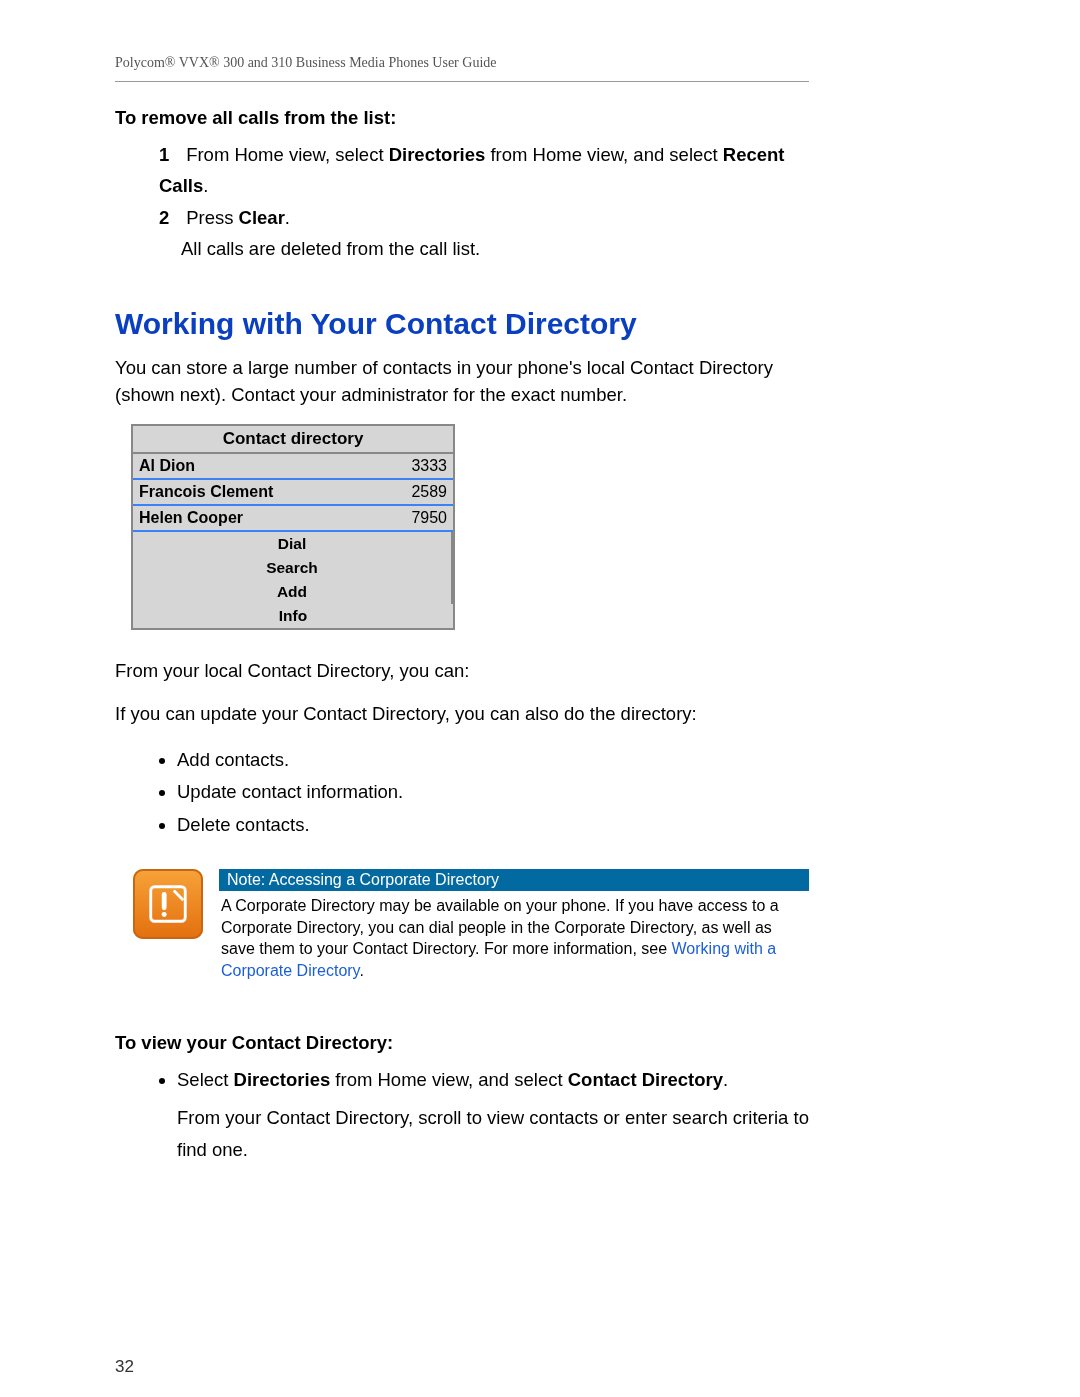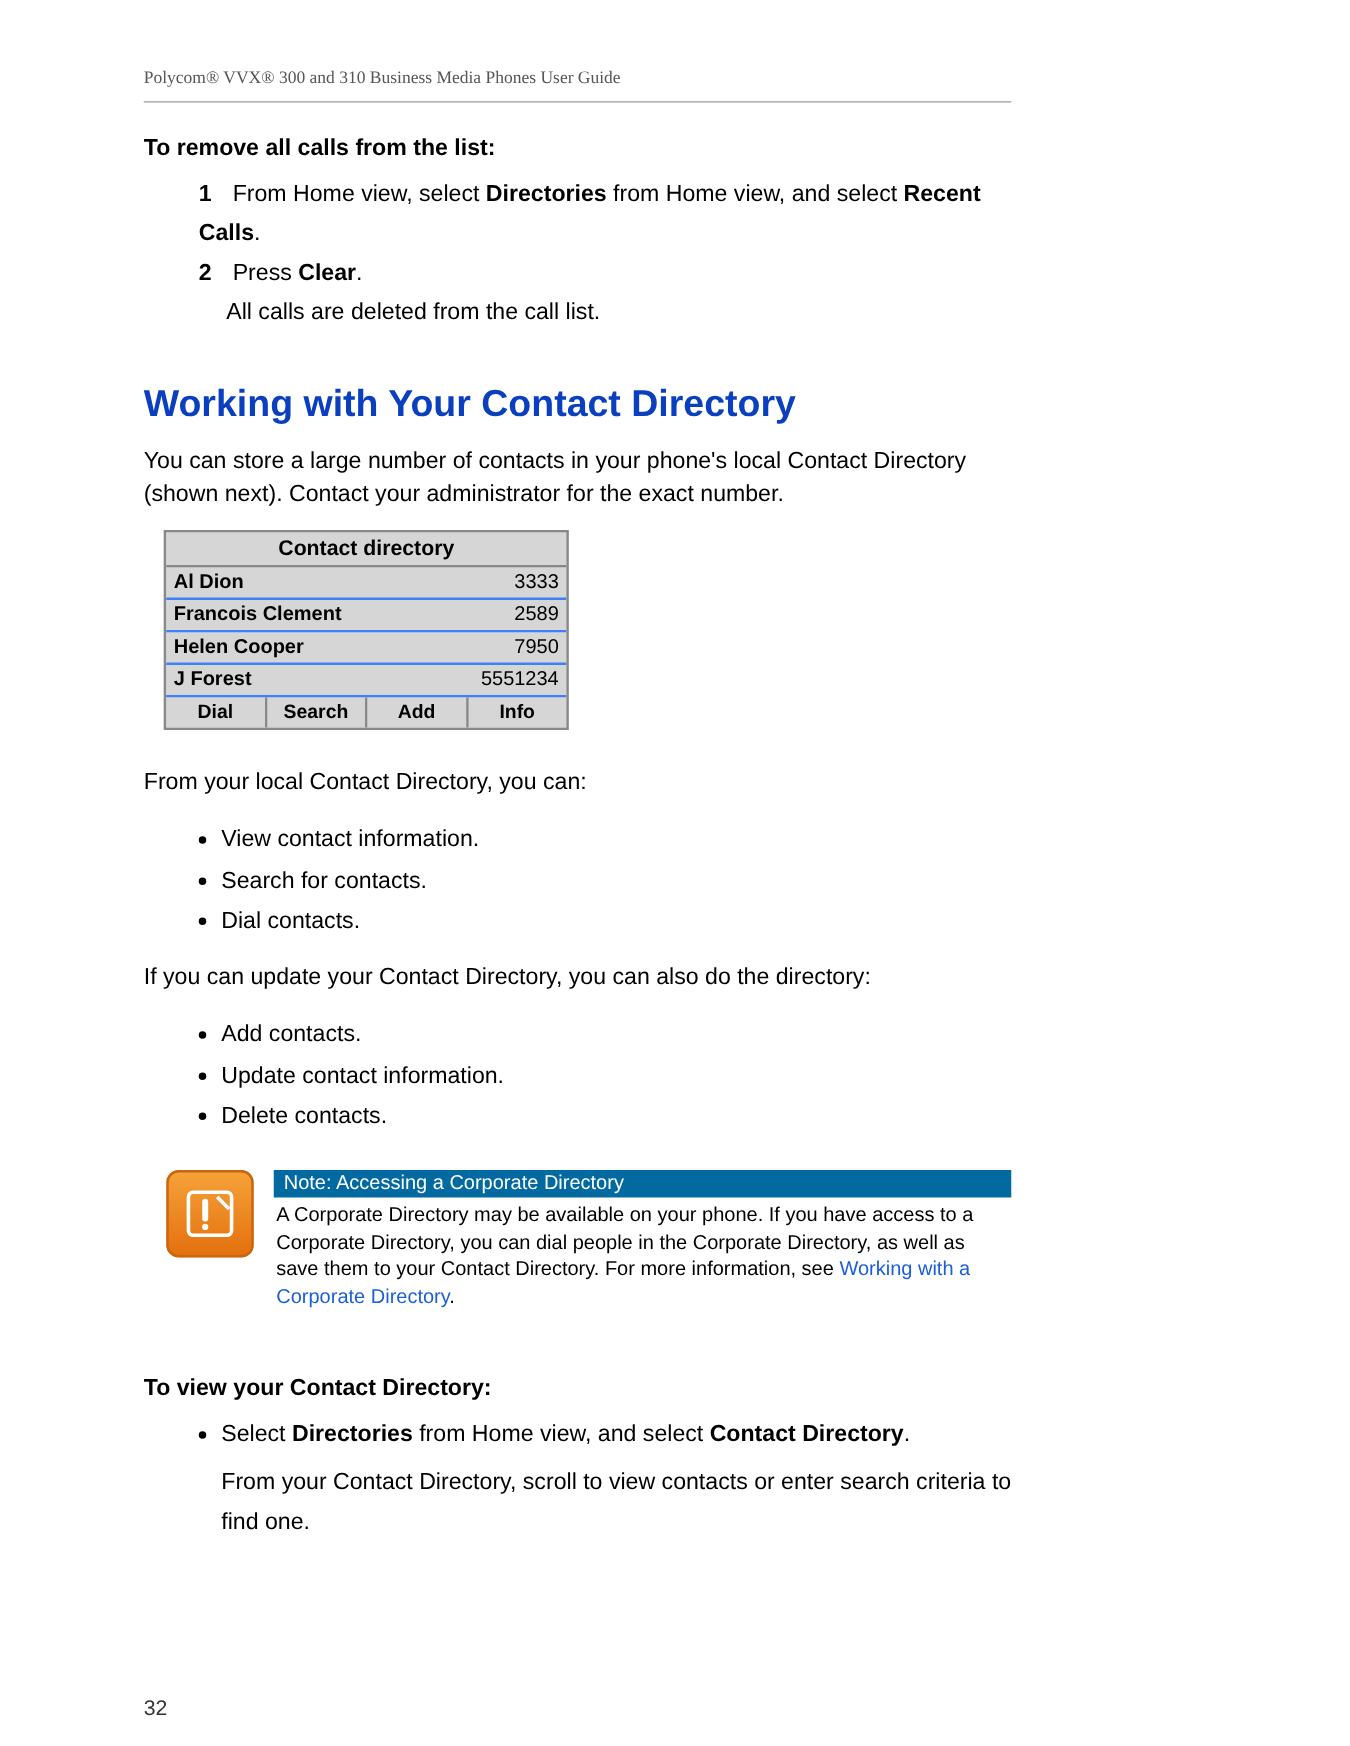--- a/index.html
+++ b/index.html
@@ -85,20 +85,21 @@
     border-bottom: 2px solid #3b82f6;
     padding: 3px 6px;
     font-size: 16px;
     background: #d6d6d6;
   }
   .phone-row .name { font-weight: bold; }
   .phone-row .num { font-weight: normal; }
   .phone-row.selected { background: #d6d6d6; }
   .phone-softkeys {
     display: flex;
+    flex-direction: column;
   }
   .phone-softkeys div {
     flex: 1;
     text-align: center;
     font-weight: bold;
     font-size: 15.5px;
     padding: 3px 0;
     border-right: 2px solid #888;
     background: #d6d6d6;
   }
@@ -176,39 +177,30 @@
           <span class="num">3333</span>
         </div>
         <div class="phone-row">
           <span class="name">Francois Clement</span>
           <span class="num">2589</span>
         </div>
         <div class="phone-row">
           <span class="name">Helen Cooper</span>
           <span class="num">7950</span>
         </div>
-        <div class="phone-row">
-          <span class="name">J Forest</span>
-          <span class="num">5551234</span>
-        </div>
       </div>
     <div class="phone-softkeys" id="phone-softkeys">
         <div>Dial</div>
         <div>Search</div>
         <div>Add</div>
         <div>Info</div>
       </div>
   </div>
 
   <div class="p">From your local Contact Directory, you can:</div>
-  <ul class="ul" id="ul1">
-      <li>View contact information.</li>
-      <li>Search for contacts.</li>
-      <li>Dial contacts.</li>
-    </ul>
 
   <div class="p">If you can update your Contact Directory, you can also do the directory:</div>
   <ul class="ul" id="ul2">
       <li>Add contacts.</li>
       <li>Update contact information.</li>
       <li>Delete contacts.</li>
     </ul>
 
   <div class="note-box">
     <div class="note-icon">

